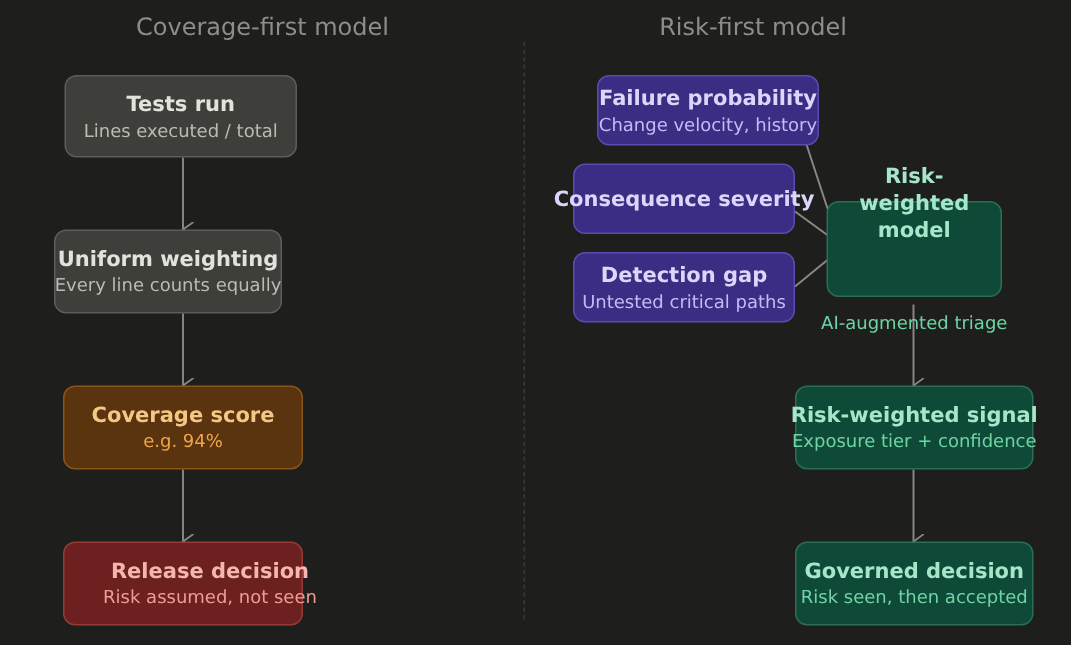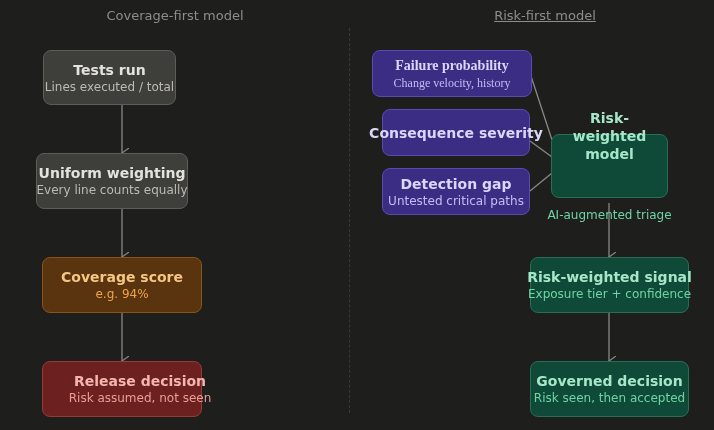--- a/index.html
+++ b/index.html
@@ -4,21 +4,21 @@
   <style>
     html, body { margin: 0; padding: 0; }
     body {
       width: 714px; height: 430px; overflow: hidden;
       background: #1e1e1d;
       font-family: "DejaVu Sans", sans-serif;
       position: relative;
     }
     .col-title {
       position: absolute; top: 8px;
-      font-size: 13px; color: #8f8d88; text-align: center;
+      font-size: 16px; color: #8f8d88; text-align: center;
     }
     .divider {
       position: absolute; left: 349px; top: 28px; height: 385px;
       border-left: 1.5px dashed #3a3937;
     }
     svg.edges { position: absolute; left: 0; top: 0; }
     .node {
       position: absolute; box-sizing: border-box;
       border-radius: 8px; border: 1px solid;
       display: flex; flex-direction: column; align-items: center; justify-content: center;
@@ -34,21 +34,21 @@
     .red .t { color: #f4b6ae; } .red .s { color: #ec9d94; }
     .purple { background: #3b2d83; border-color: #5a4bb0; }
     .purple .t { color: #dcd6fa; } .purple .s { color: #c4bbf5; }
     .green { background: #0f4a39; border-color: #2a6e56; }
     .green .t { color: #a6e7c9; } .green .s { color: #6fd3a4; }
   </style>
 </head>
 <body>
 
 <div class="col-title" style="left:75px; width:200px;">Coverage-first model</div>
-<div class="col-title" style="left:445px; width:200px;text-decoration:underline;">Risk-first model</div>
+<div class="col-title" style="left:402px; width:200px;">Risk-first model</div>
 
 <div class="divider"></div>
 
 <svg class="edges" width="714" height="430">
   <defs>
     <marker id="arr" markerWidth="10" markerHeight="8" refX="5" refY="7" orient="auto" markerUnits="userSpaceOnUse">
       <path d="M0,0 L5,7 L10,0" fill="none" stroke="#8a8883" stroke-width="1.2"></path>
     </marker>
   </defs>
   <g stroke="#8a8883" stroke-width="1.3" fill="none">
@@ -56,38 +56,38 @@
     <line x1="122" y1="209" x2="122" y2="257" marker-end="url(#arr)"></line>
     <line x1="122" y1="313" x2="122" y2="361" marker-end="url(#arr)"></line>
     <line x1="530" y1="73" x2="552" y2="140"></line>
     <line x1="530" y1="141" x2="552" y2="157"></line>
     <line x1="530" y1="191" x2="552" y2="173"></line>
     <line x1="609" y1="203" x2="609" y2="257" marker-end="url(#arr)"></line>
     <line x1="609" y1="313" x2="609" y2="361" marker-end="url(#arr)"></line>
   </g>
 </svg>
 
-<div class="node gray" style="left:43px; top:50px; width:133px; height:55px;">
+<div class="node gray" style="left:43px; top:50px; width:155px; height:55px;">
   <span class="t">Tests run</span>
   <span class="s">Lines executed / total</span>
 </div>
 <div class="node gray" style="left:36px; top:153px; width:152px; height:56px;">
   <span class="t">Uniform weighting</span>
   <span class="s">Every line counts equally</span>
 </div>
 <div class="node amber" style="left:42px; top:257px; width:160px; height:56px;">
   <span class="t">Coverage score</span>
   <span class="s">e.g. 94%</span>
 </div>
 <div class="node red" style="left:42px; top:361px; width:160px; height:56px;padding-left:36px;">
   <span class="t">Release decision</span>
   <span class="s">Risk assumed, not seen</span>
 </div>
 
-<div class="node purple" style="left:372px; top:50px; width:160px; height:47px;font-family:Liberation Serif, serif;">
+<div class="node purple" style="left:398px; top:50px; width:148px; height:47px;">
   <span class="t">Failure probability</span>
   <span class="s">Change velocity, history</span>
 </div>
 <div class="node purple" style="left:382px; top:109px; width:148px; height:47px;">
   <span class="t">Consequence severity</span>
 </div>
 <div class="node purple" style="left:382px; top:168px; width:148px; height:47px;">
   <span class="t">Detection gap</span>
   <span class="s">Untested critical paths</span>
 </div>

